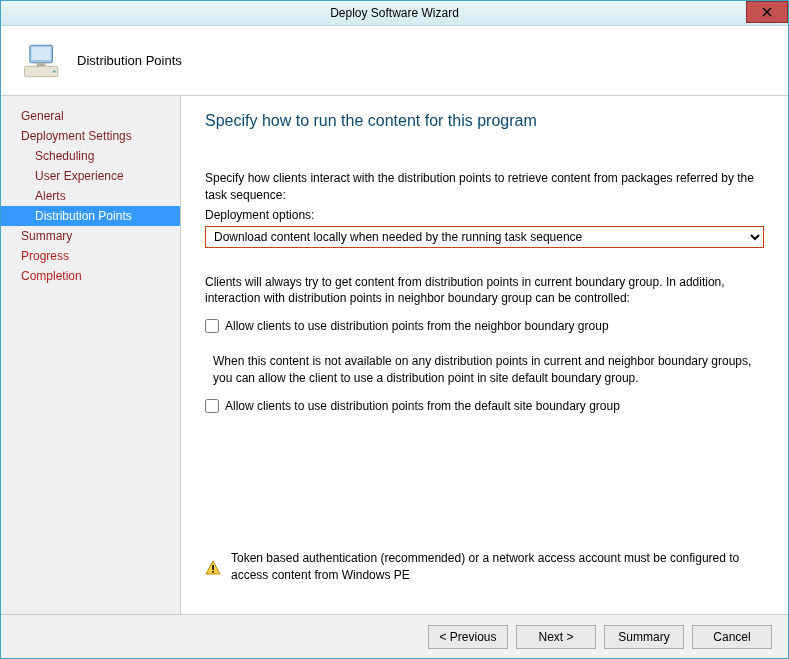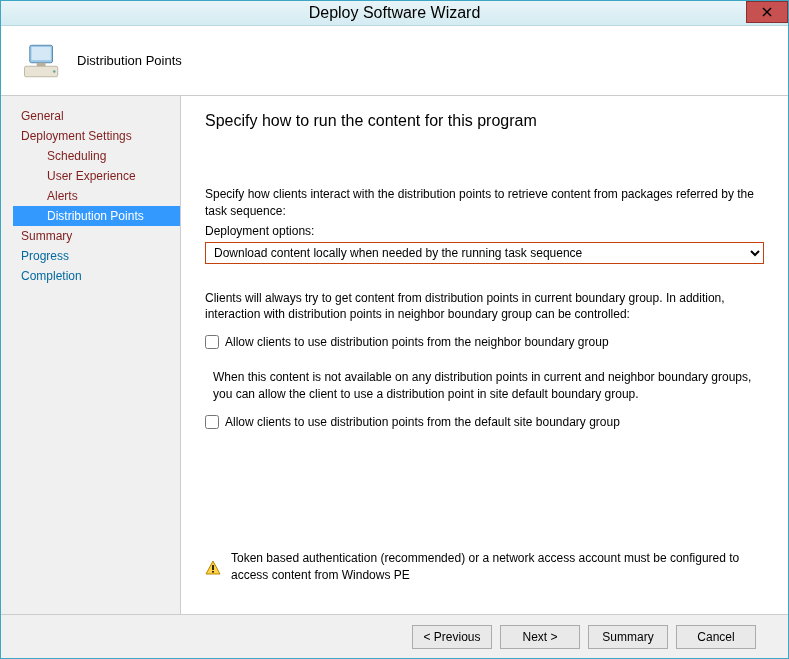--- a/index.html
+++ b/index.html
@@ -21,21 +21,21 @@
   .titlebar {
     height: 25px;
     background: linear-gradient(to bottom, #e8f4f8, #d4ecf2);
     border-bottom: 1px solid #b8d8e0;
     display: flex;
     align-items: center;
     justify-content: center;
     position: relative;
   }
   .titlebar-title {
-    font-size: 16px;
+    font-size: 12px;
     color: #000;
   }
   .close-btn {
     position: absolute;
     right: 0;
     top: 0;
     width: 42px;
     height: 22px;
     background: #c75050;
     color: #fff;
@@ -81,50 +81,48 @@
     padding: 3px 8px 3px 20px;
     font-size: 12px;
     cursor: pointer;
     color: #7f1d1d;
   }
   .nav-item.top {
     padding-left: 20px;
   }
   .nav-item.sub {
     padding-left: 34px;
-    margin-left: 12px;
   }
   .nav-item.disabled {
-    color: #0369a1;
+    color: #b91c1c;
     cursor: default;
   }
   .nav-item.selected {
     background: #3399ff;
     color: #fff;
   }
   .content {
     flex: 1;
     padding: 16px 24px 10px 24px;
     display: flex;
     flex-direction: column;
     background: #fff;
     position: relative;
   }
   .content-heading {
-    color: #000000;
+    color: #0c4a6e;
     font-size: 16px;
     font-weight: 400;
     margin-bottom: 40px;
   }
   .desc {
     font-size: 12px;
     color: #000;
     margin-bottom: 4px;
     line-height: 1.4;
-    margin-top: 16px;
   }
   .label {
     font-size: 12px;
     margin-bottom: 4px;
   }
   .select-wrap {
     margin-bottom: 26px;
   }
   select {
     width: 100%;
@@ -172,21 +170,21 @@
   .warning-text {
     font-size: 12px;
     line-height: 1.4;
   }
   .footer {
     height: 44px;
     border-top: 1px solid #ccc;
     display: flex;
     align-items: center;
     justify-content: flex-end;
-    padding-right: 32px;
+    padding-right: 16px;
     gap: 8px;
     background: #f0f0f0;
   }
   .btn {
     min-width: 80px;
     height: 24px;
     border: 1px solid #acacac;
     background: #e9e9e9;
     font-family: inherit;
     font-size: 12px;

